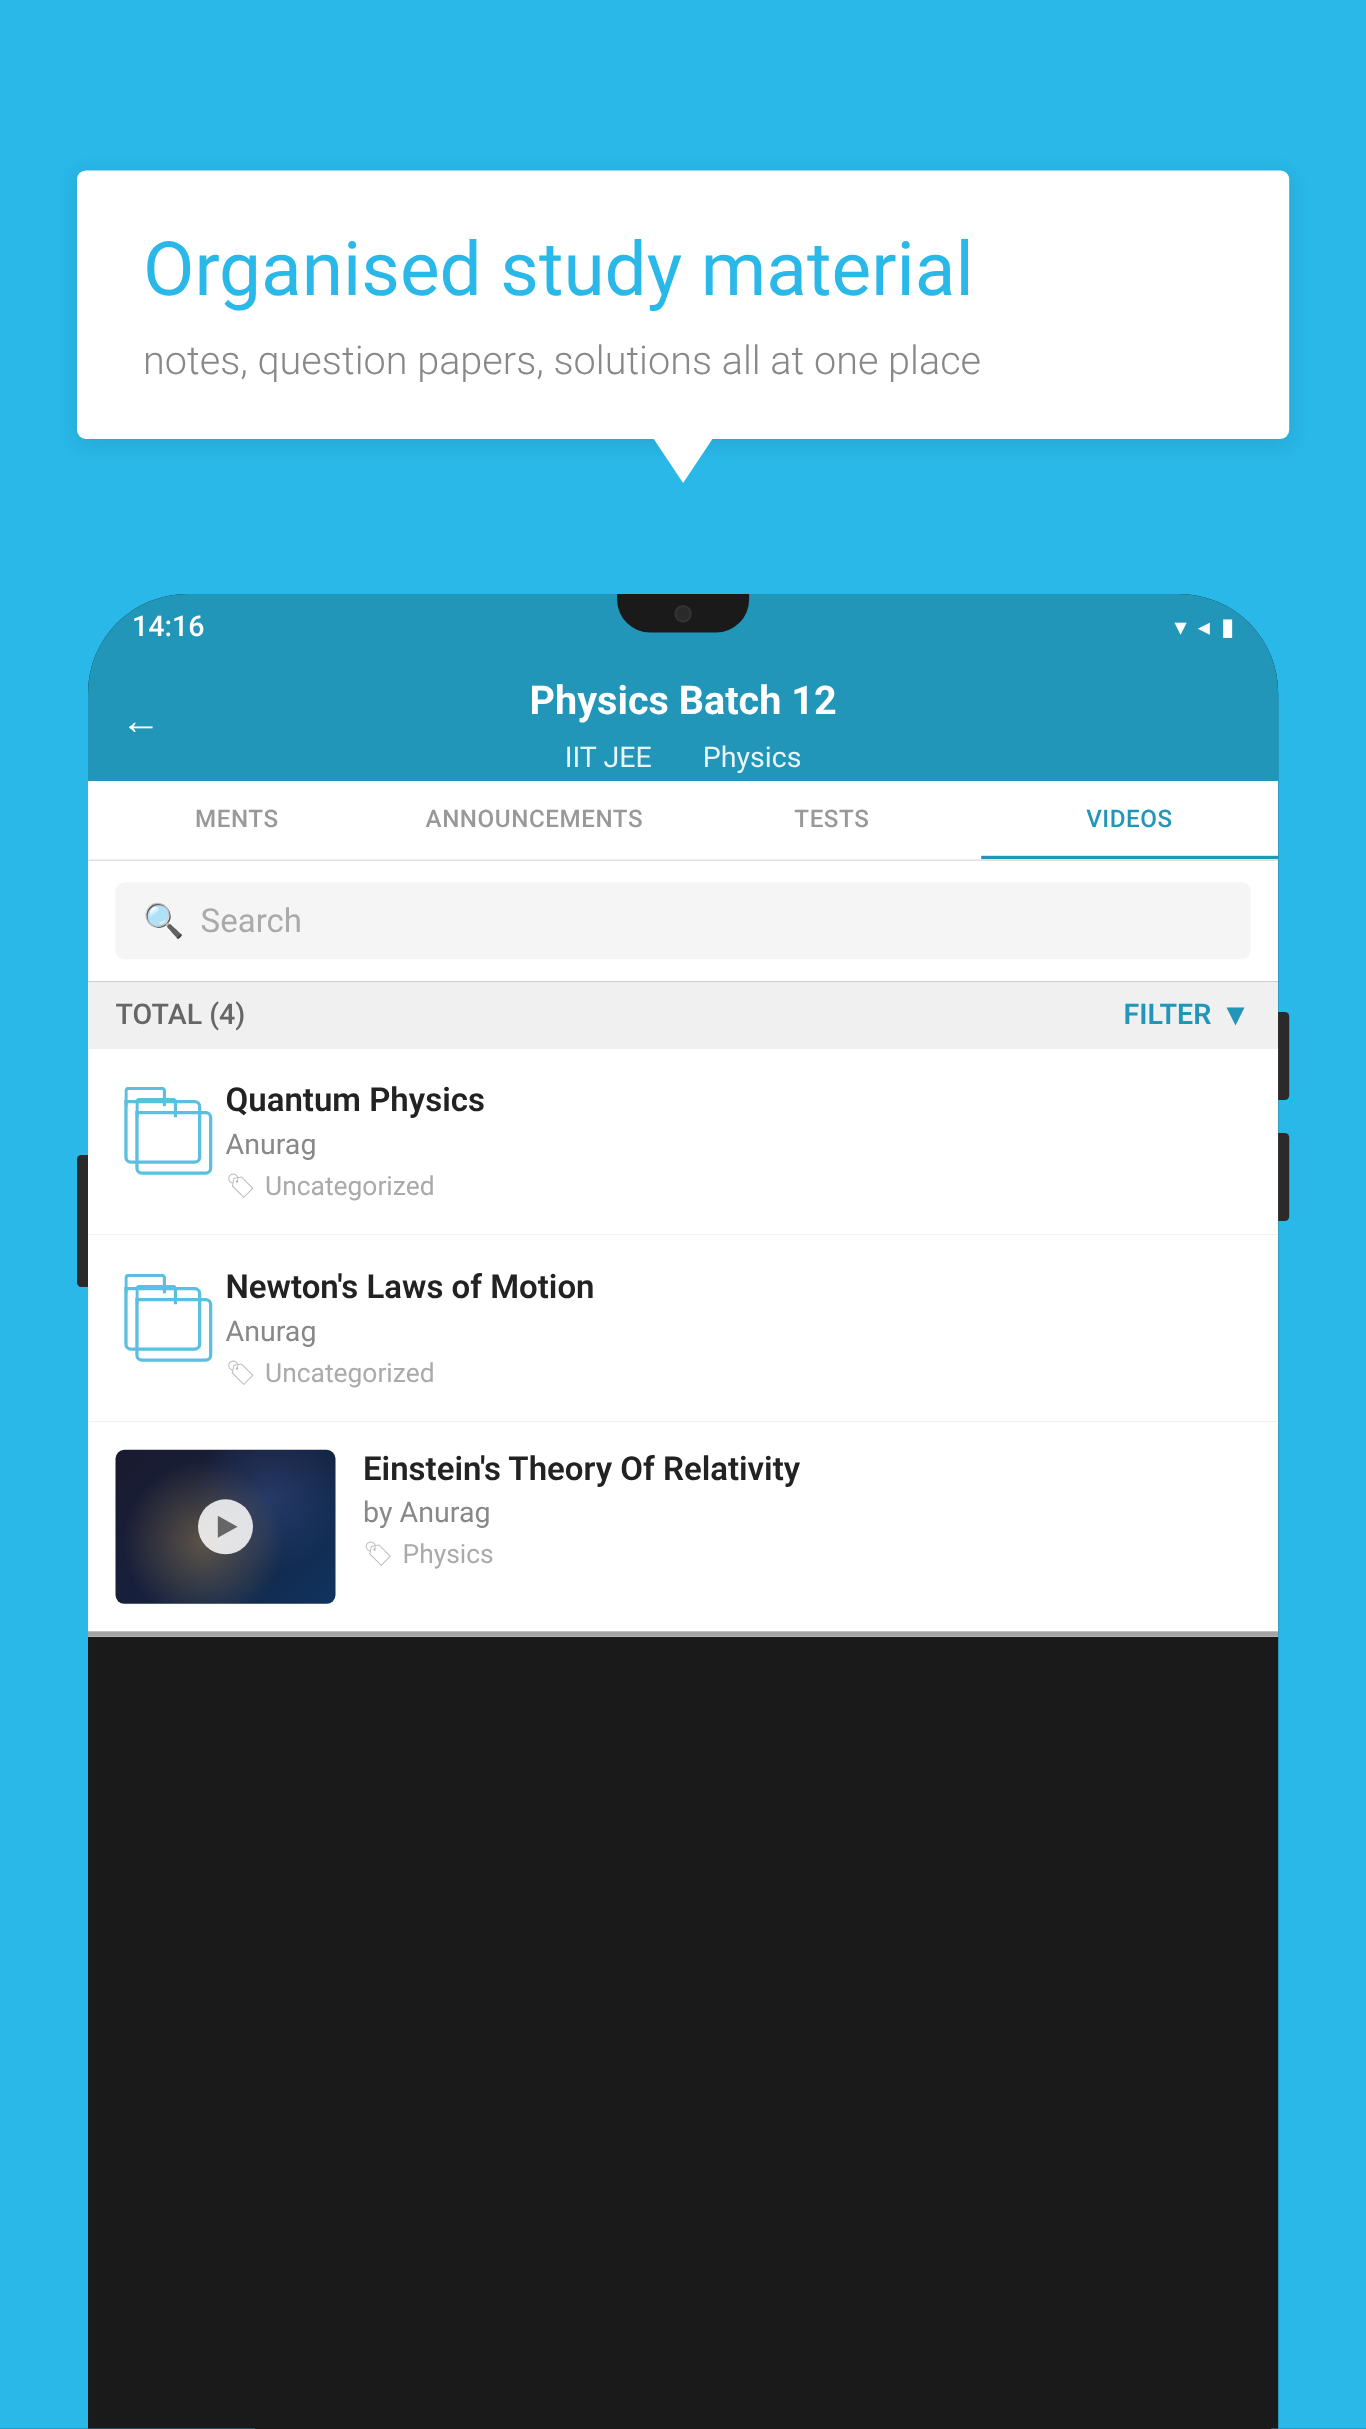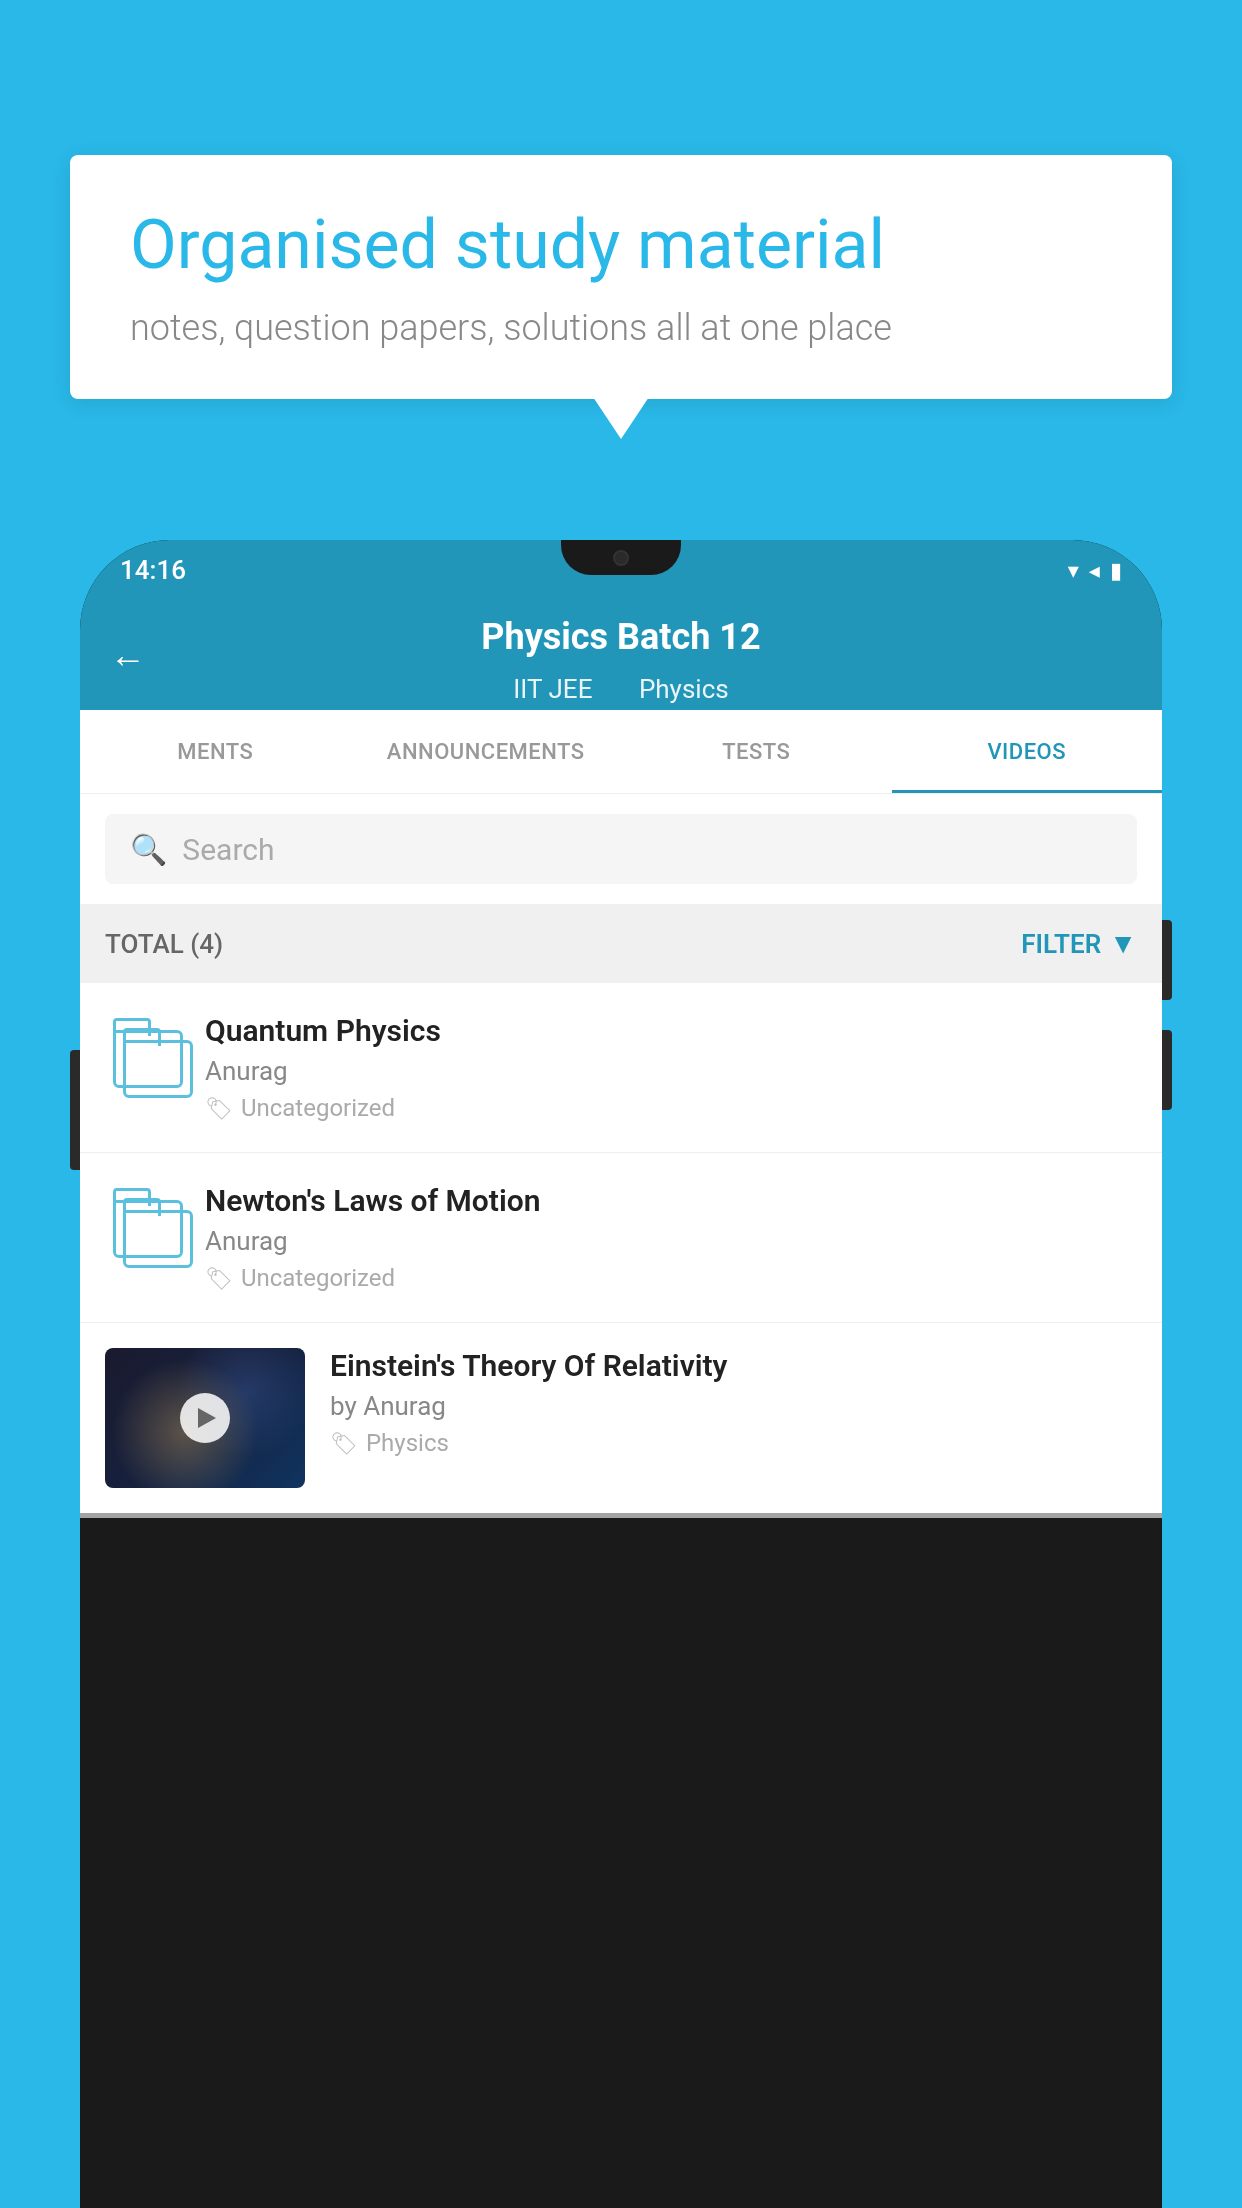--- a/index.html
+++ b/index.html
@@ -141,21 +141,21 @@
     }
     .app-bar-subtitle span {
       margin: 0 10px;
     }
 
     
     .tab-bar {
       background: white;
       display: flex;
       border-bottom: 1px solid #eee;
-      height: 84px;
+      height: 72px;
       text-align: center;
     }
     .tab-item {
       flex: 1;
       display: flex;
       align-items: center;
       justify-content: center;
       font-size: 22px;
       font-weight: 500;
       color: #999;
@@ -195,21 +195,21 @@
       font-size: 30px;
     }
     .search-placeholder {
       color: #aaa;
       font-size: 30px;
     }
 
     
     .filter-bar {
       background: #f0f0f0;
-      height: 79px;
+      height: 61px;
       display: flex;
       align-items: center;
       justify-content: space-between;
       padding: 0 25px;
     }
     .total-label {
       font-size: 26px;
       color: #666;
       font-weight: 500;
     }

